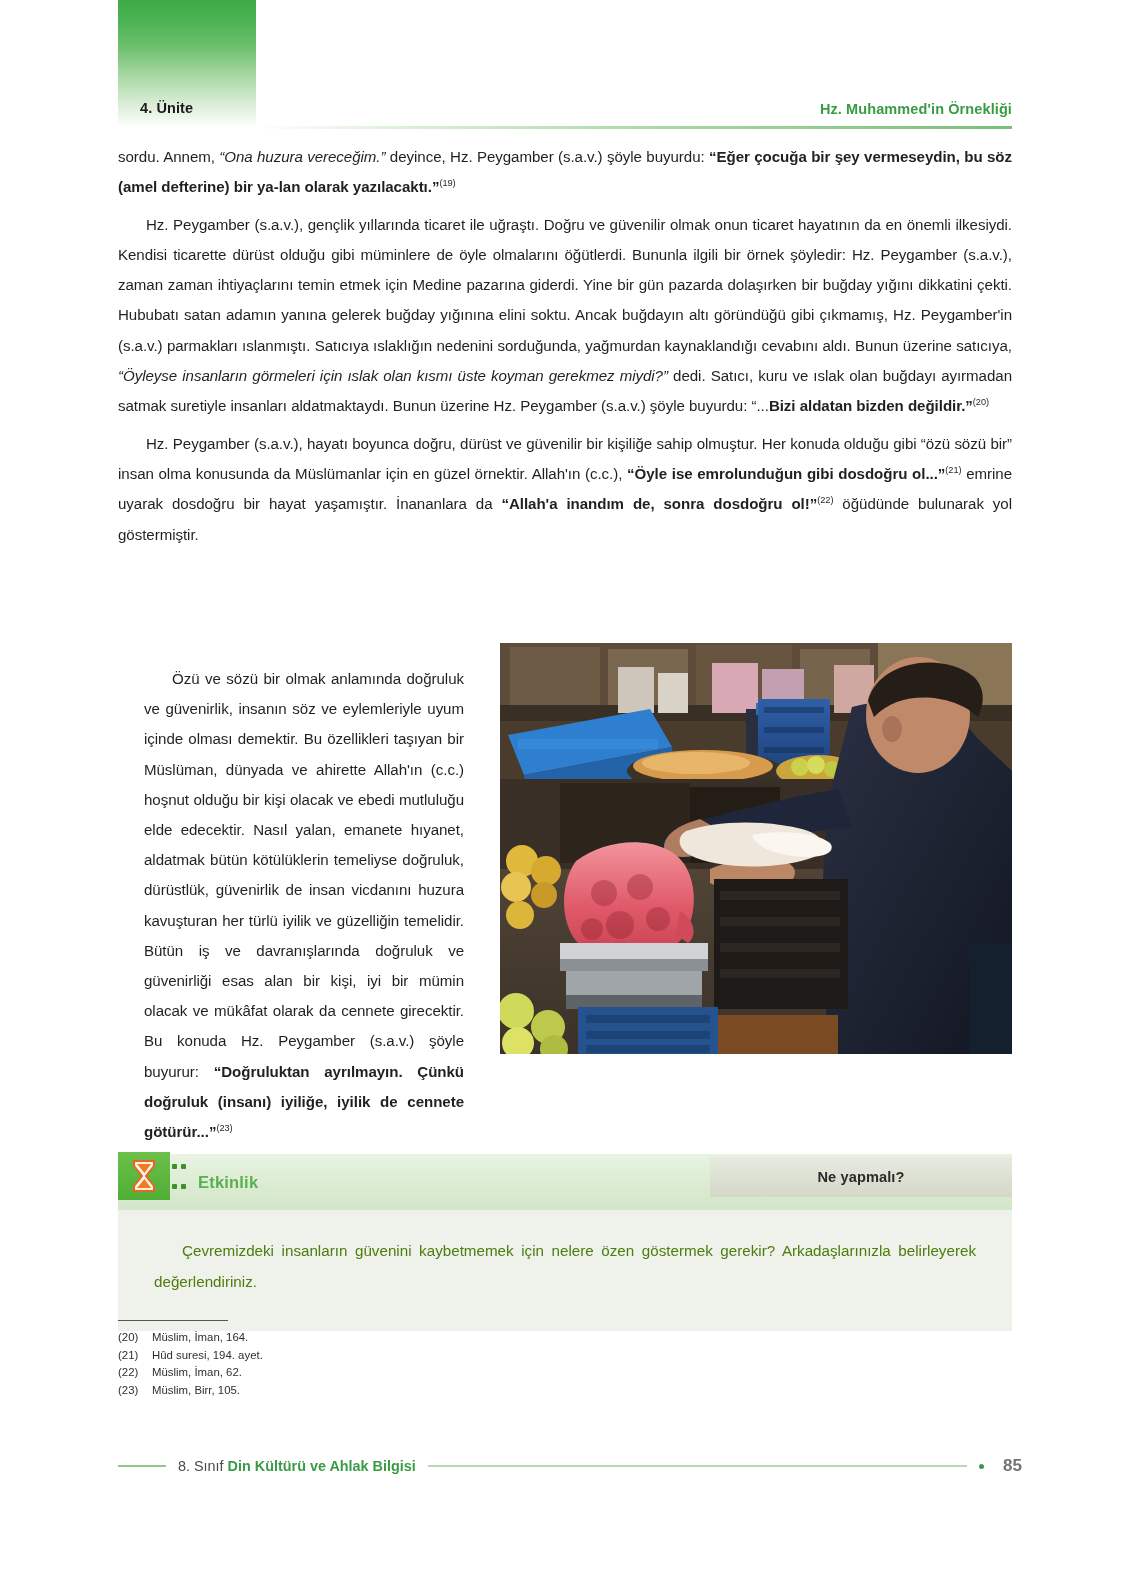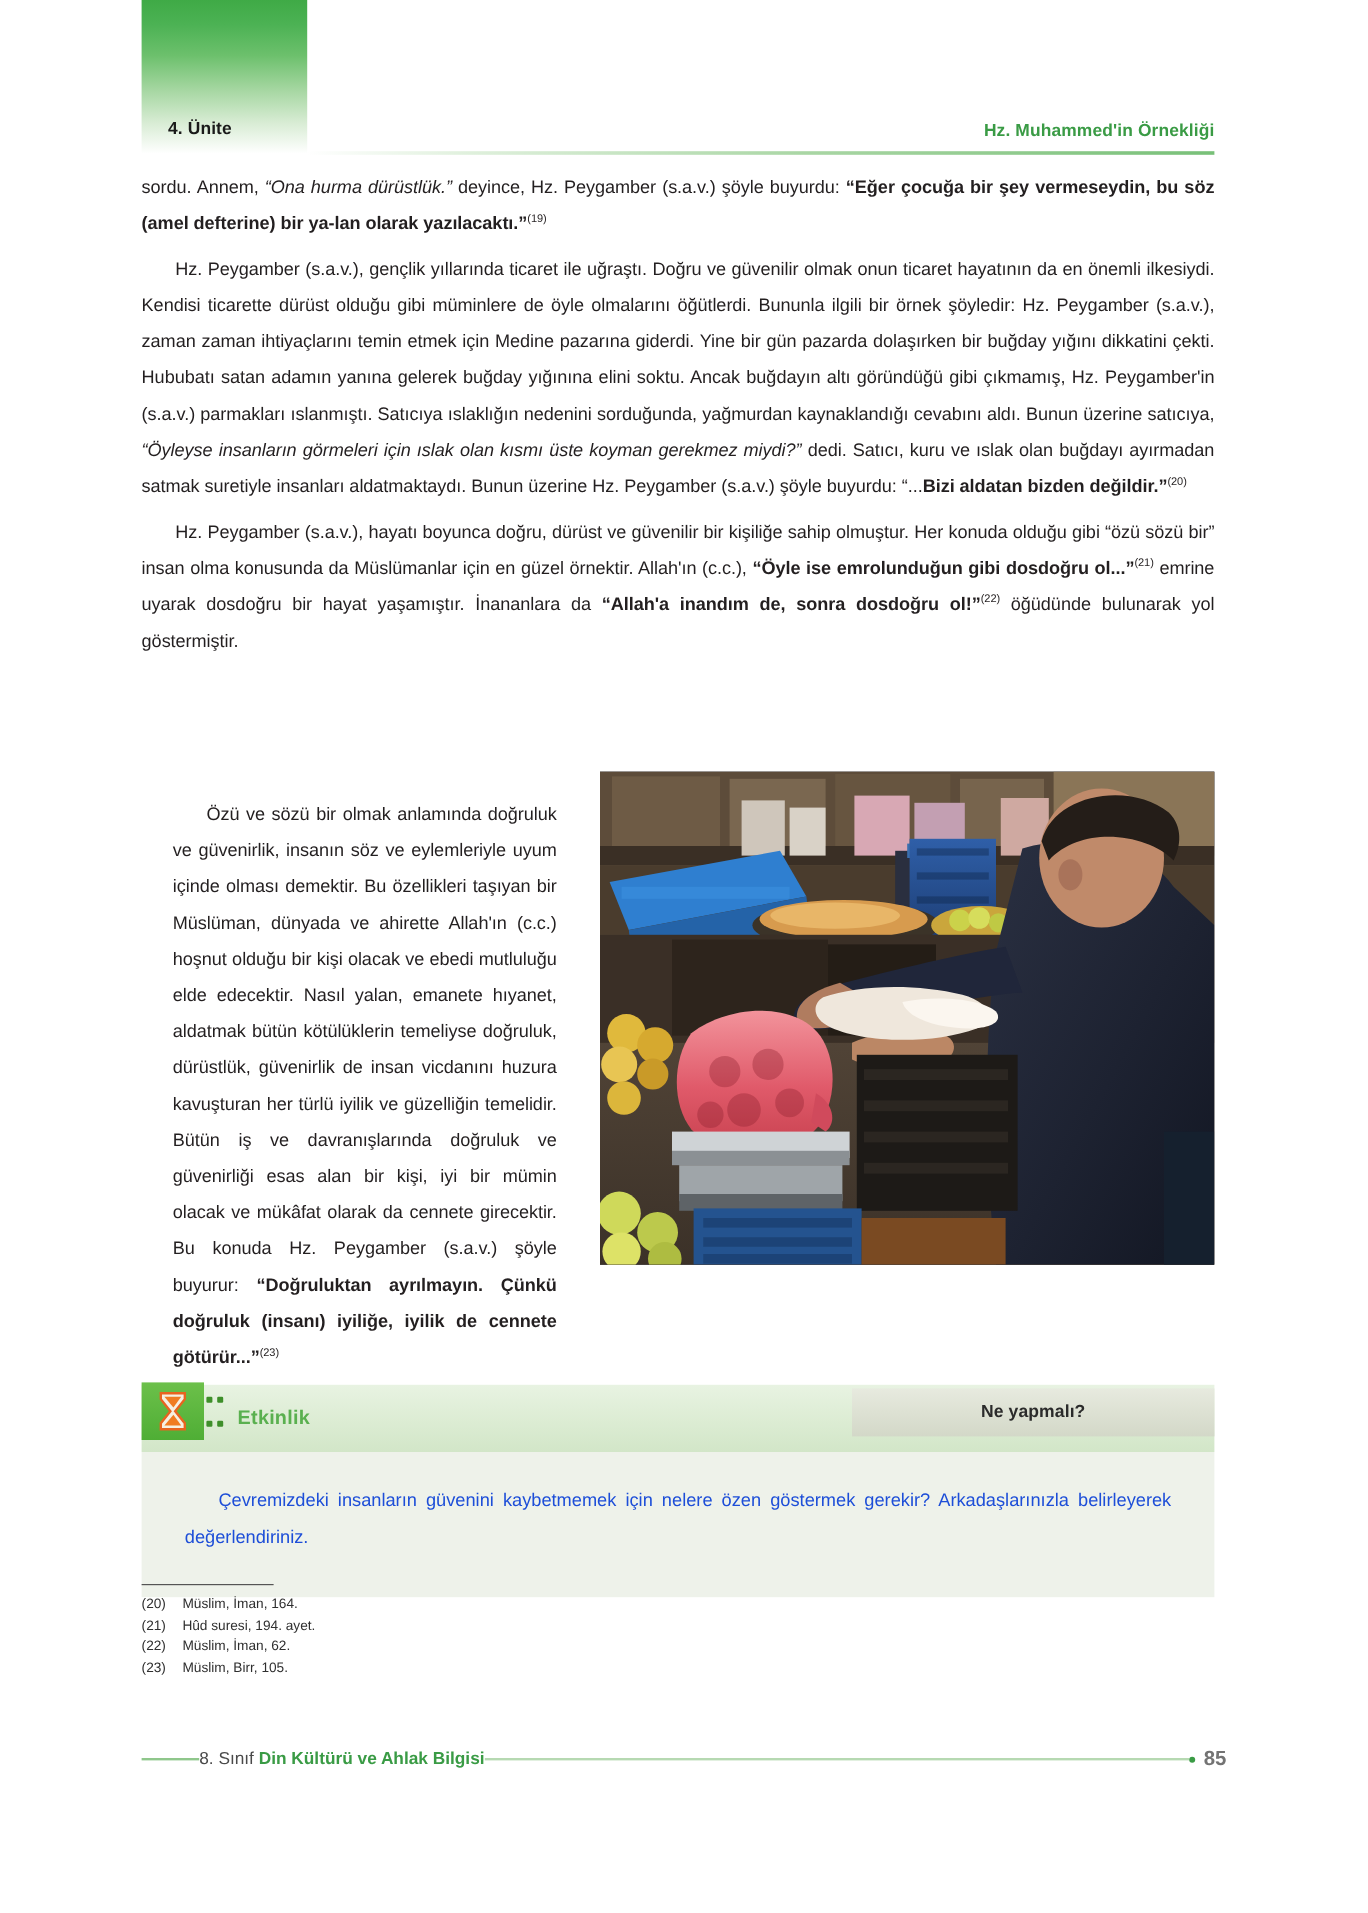--- a/index.html
+++ b/index.html
@@ -227,21 +227,21 @@
     padding: 26px 36px 34px 36px;
     box-sizing: border-box;
     min-height: 96px;
   }
   .activity-body p {
     margin: 0;
     font-size: 15.2px;
     line-height: 30.5px;
     text-align: justify;
     text-indent: 28px;
-    color: #1d4ed8;
+    color: #4d7c0f;
   }
 
   
   .notes {
     position: absolute;
     left: 118px;
     top: 1320px;
     width: 560px;
   }
   .notes-rule {
@@ -260,21 +260,21 @@
 
   
   .footer {
     position: absolute;
     left: 118px;
     right: 118px;
     bottom: 118px;
     height: 20px;
     display: flex;
     align-items: center;
-    gap: 0;
+    gap: 12px;
   }
   .f-rule-short {
     width: 48px; height: 2px; background: #8fc78c;
   }
   .f-text {
     font-size: 14.4px;
     color: #4a4a4a;
     white-space: nowrap;
   }
   .f-text .bold-green { color: #3a9b45; font-weight: bold; }
@@ -293,21 +293,21 @@
 
 <div class="page">
 
   <div class="unit-tab"></div>
   <div class="unit-label">4. Ünite</div>
   <div class="running-head">Hz. Muhammed'in Örnekliği</div>
   <div class="head-rule"></div>
 
   <div class="content">
 
-    <p class="para"><span>sordu. Annem, </span><i>“Ona hurma dürüstlük.”</i><span> deyince, Hz. Peygamber (s.a.v.) şöyle buyurdu: </span><b>“Eğer çocuğa bir şey vermeseydin, bu söz (amel defterine) bir ya-lan olarak yazılacaktı.”</b><sup class="ref">(19)</sup></p>
+    <p class="para"><span>sordu. Annem, </span><i>“Ona huzura vereceğim.”</i><span> deyince, Hz. Peygamber (s.a.v.) şöyle buyurdu: </span><b>“Eğer çocuğa bir şey vermeseydin, bu söz (amel defterine) bir ya-lan olarak yazılacaktı.”</b><sup class="ref">(19)</sup></p>
 
     <p class="para indent"><span>Hz. Peygamber (s.a.v.), gençlik yıllarında ticaret ile uğraştı. Doğru ve güvenilir olmak onun ticaret hayatının da en önemli ilkesiydi. Kendisi ticarette dürüst olduğu gibi müminlere de öyle olmalarını öğütlerdi. Bununla ilgili bir örnek şöyledir: Hz. Peygamber (s.a.v.), zaman zaman ihtiyaçlarını temin etmek için Medine pazarına giderdi. Yine bir gün pazarda dolaşırken bir buğday yığını dikkatini çekti. Hububatı satan adamın yanına gelerek buğday yığınına elini soktu. Ancak buğdayın altı göründüğü gibi çıkmamış, Hz. Peygamber'in (s.a.v.) parmakları ıslanmıştı. Satıcıya ıslaklığın nedenini sorduğunda, yağmurdan kaynaklandığı cevabını aldı. Bunun üzerine satıcıya, </span><i>“Öyleyse insanların görmeleri için ıslak olan kısmı üste koyman gerekmez miydi?”</i><span> dedi. Satıcı, kuru ve ıslak olan buğdayı ayırmadan satmak suretiyle insanları aldatmaktaydı. Bunun üzerine Hz. Peygamber (s.a.v.) şöyle buyurdu: </span><span>“...</span><b>Bizi aldatan bizden değildir.”</b><sup class="ref">(20)</sup></p>
 
     <p class="para indent"><span>Hz. Peygamber (s.a.v.), hayatı boyunca doğru, dürüst ve güvenilir bir kişiliğe sahip olmuştur. Her konuda olduğu gibi “özü sözü bir” insan olma konusunda da Müslümanlar için en güzel örnektir. Allah'ın (c.c.), </span><b>“Öyle ise emrolunduğun gibi dosdoğru ol...”</b><sup class="ref">(21)</sup><span> emrine uyarak dosdoğru bir hayat yaşamıştır. İnananlara da </span><b>“Allah'a inandım de, sonra dosdoğru ol!”</b><sup class="ref">(22)</sup><span> öğüdünde bulunarak yol göstermiştir.</span></p>
 
   </div>
 
   <div class="side-col">
     <p class="indent"><span>Özü ve sözü bir olmak anlamında doğruluk ve güvenirlik, insanın söz ve eylemleriyle uyum içinde olması demektir. Bu özellikleri taşıyan bir Müslüman, dünyada ve ahirette Allah'ın (c.c.) hoşnut olduğu bir kişi olacak ve ebedi mutluluğu elde edecektir. Nasıl yalan, emanete hıyanet, aldatmak bütün kötülüklerin temeliyse doğruluk, dürüstlük, güvenirlik de insan vicdanını huzura kavuşturan her türlü iyilik ve güzelliğin temelidir. Bütün iş ve davranışlarında doğruluk ve güvenirliği esas alan bir kişi, iyi bir mümin olacak ve mükâfat olarak da cennete girecektir. Bu konuda Hz. Peygamber (s.a.v.) şöyle buyurur: </span><b>“Doğruluktan ayrılmayın. Çünkü doğruluk (insanı) iyiliğe, iyilik de cennete götürür...”</b><sup class="ref">(23)</sup></p>
   </div>

